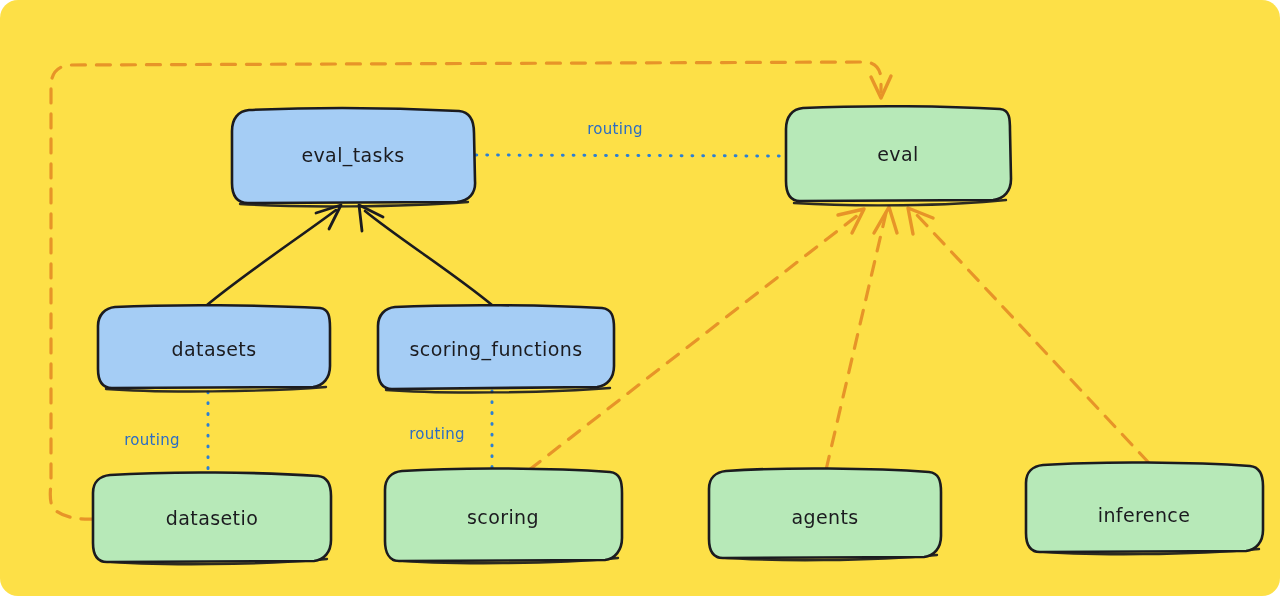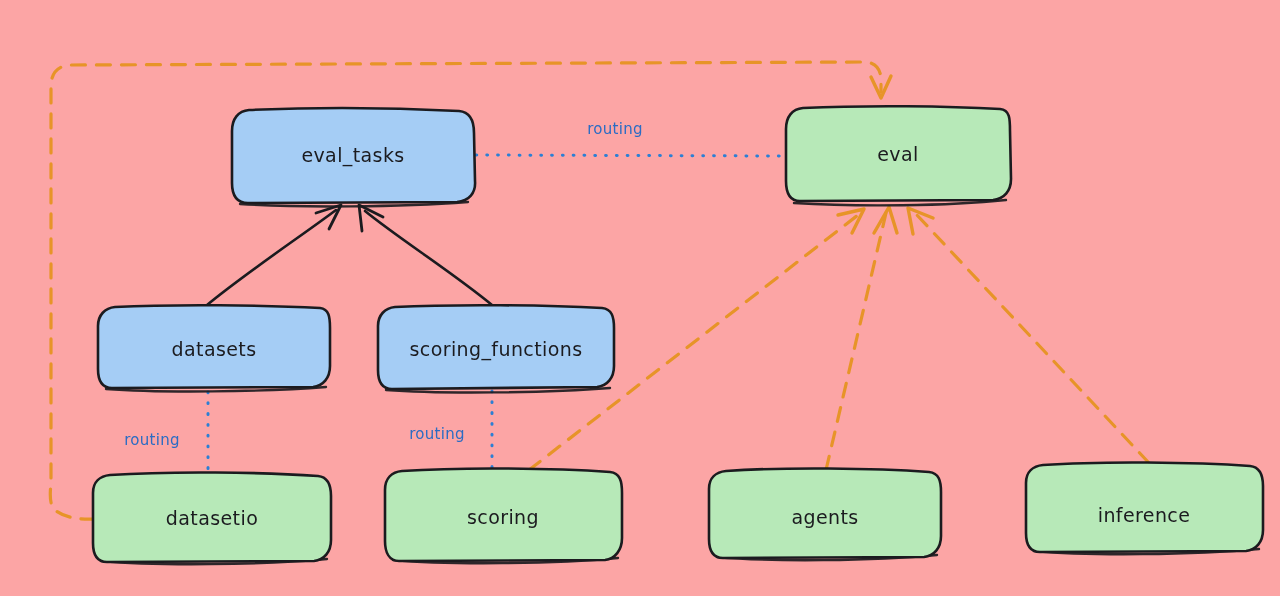--- a/index.html
+++ b/index.html
@@ -7,22 +7,23 @@
     padding: 0;
     background: #ffffff;
   }
   body {
     font-family: "DejaVu Sans", sans-serif;
   }
   #canvas {
     position: relative;
     width: 1280px;
     height: 596px;
-    background: #fca5a5;
+    background: #fde047;
     overflow: hidden;
+    border-radius: 18px;
   }
   svg.layer {
     position: absolute;
     left: 0;
     top: 0;
     width: 1280px;
     height: 596px;
   }
   .node-label {
     font-family: "DejaVu Sans", sans-serif;

